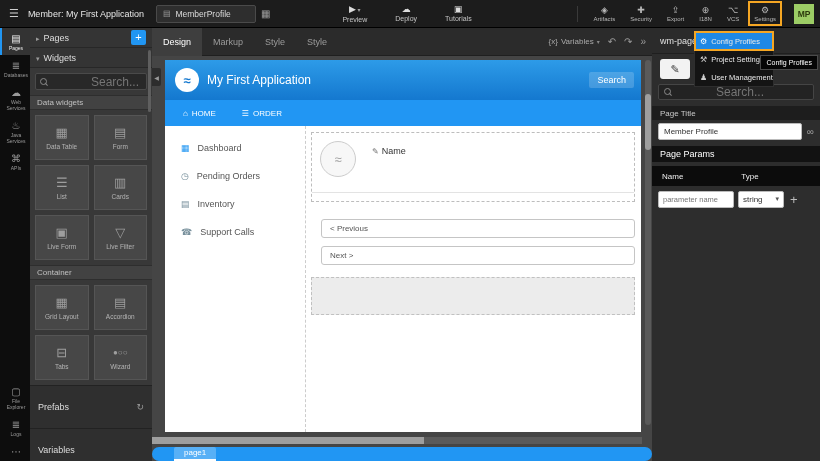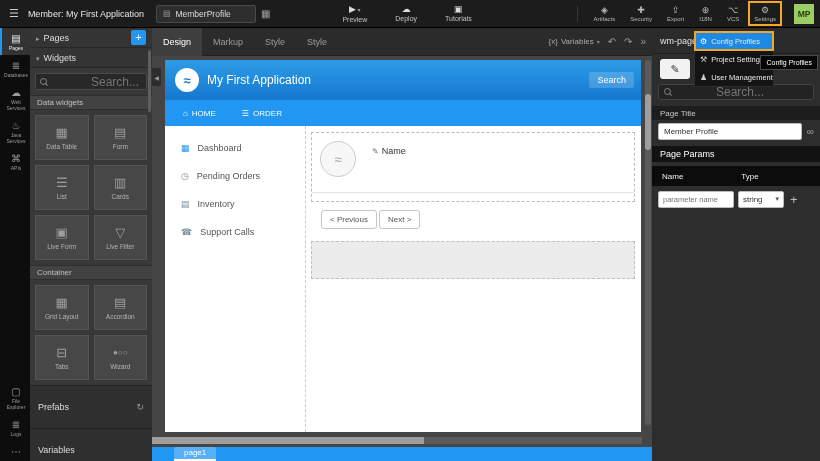--- a/index.html
+++ b/index.html
@@ -121,32 +121,32 @@
   .sn-item:first-child .sn-icon { color:#2196f3; }
   .content { flex:1; border-left:1px dashed #ccc; padding:6px 6px 0 5px; }
   .list-widget { border:1px dashed #bdbdbd; background:#fff; }
   .card { height:60px; border-bottom:1px solid #e3e3e3; display:flex; align-items:flex-start;
           padding:8px; gap:16px; }
   .avatar-circle { width:36px; height:36px; border-radius:50%; border:1px solid #ccc; background:#f7f7f7;
                    display:flex; align-items:center; justify-content:center; color:#9e9e9e; font-size:13px; }
   .name-row { margin-top:5px; font-size:9px; color:#333; display:flex; gap:3px; align-items:center; }
   .name-row .nm-icon { color:#757575; font-size:8px; }
   .list-footer { height:8px; }
-  .pagination { margin-top:8px; display:flex; gap:2px; padding-left:10px; }
+  .pagination { margin-top:17px; display:flex; gap:8px; padding-left:10px;flex-direction:column; }
   .pg-btn { border:1px solid #c5c5c5; border-radius:3px; background:#fff; font-size:8px; color:#555;
             padding:4px 8px; }
   .empty-region { margin-top:12px; height:38px; background:#ececec; border:1px dashed #c0c0c0; }
 
   .v-scroll { position:absolute; right:1px; top:4px; width:6px; bottom:22px; background:#5a5a5a; border-radius:3px; }
   .v-thumb { position:absolute; top:34px; left:0; width:6px; height:56px; background:#9e9e9e; border-radius:3px; }
   .h-scroll { position:absolute; left:0; right:10px; bottom:3px; height:7px; background:#5a5a5a; }
   .h-thumb { position:absolute; left:0; top:0; height:7px; width:272px; background:#9e9e9e; }
 
   .page-bar { position:absolute; left:0; right:0; bottom:0; height:14px; background:#2196f3;
-              display:flex; align-items:flex-end; }
+              display:flex; align-items:flex-end;border-radius:7px; }
   .page-tab { margin-left:22px; background:rgba(255,255,255,.25); color:#fff; font-size:8px;
               padding:1px 10px 2px; border-radius:2px 2px 0 0; border-bottom:2px solid #fff; }
 
   
   .right-panel { position:absolute; left:652px; top:28px; width:168px; height:433px; background:#2d2d2d; }
   .rp-top { height:26px; background:#2b2b2b; border-bottom:1px solid #1f1f1f; display:flex;
             align-items:center; padding:0 8px; color:#e0e0e0; font-size:9px; }
   .pencil-btn { position:absolute; left:8px; top:31px; width:30px; height:20px; background:#f2f2f2;
                 border-radius:3px; color:#444; font-size:11px; display:flex; align-items:center;
                 justify-content:center; }

